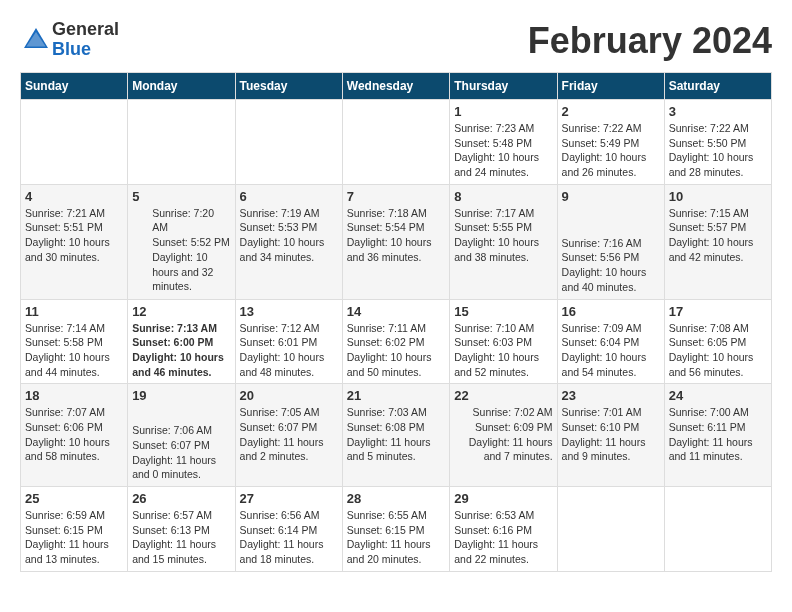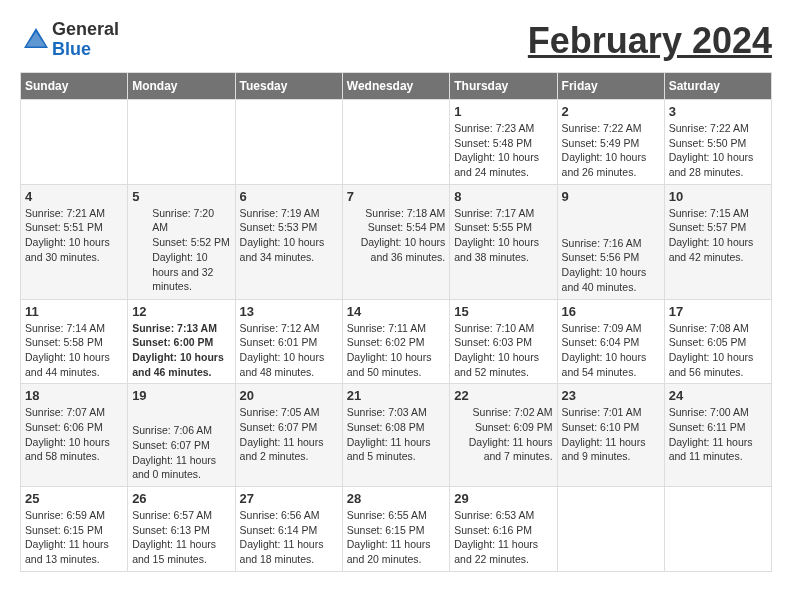--- a/index.html
+++ b/index.html
@@ -31,33 +31,32 @@
       width: 32px;
       height: 32px;
     }
     .title-section {
       text-align: right;
     }
     .month-year {
       font-size: 36px;
       font-weight: bold;
       color: #333;
-      text-decoration: underline;
     }
     .location {
       font-size: 16px;
       color: #555;
     }
     .calendar {
       width: 100%;
       border-collapse: collapse;
       font-size: 11px;
     }
     .calendar th {
-      background-color: #737373;
+      background-color: #0c4a6e;
       color: #fff;
       padding: 6px 4px;
       text-align: left;
       font-size: 12px;
       font-weight: bold;
       border: 1px solid #ddd;
     }
     .calendar td {
       border: 1px solid #ddd;
       vertical-align: top;
@@ -156,21 +155,21 @@
 Daylight: 10 hours and 32 minutes.</div>
         </td>
         <td>
           <div class="day-number">6</div>
           <div class="day-info" style="white-space: pre-line;">Sunrise: 7:19 AM
 Sunset: 5:53 PM
 Daylight: 10 hours and 34 minutes.</div>
         </td>
         <td>
           <div class="day-number">7</div>
-          <div class="day-info" style="white-space: pre-line; text-align: right;">Sunrise: 7:18 AM
+          <div class="day-info" style="white-space: pre-line;">Sunrise: 7:18 AM
 Sunset: 5:54 PM
 Daylight: 10 hours and 36 minutes.</div>
         </td>
         <td>
           <div class="day-number">8</div>
           <div class="day-info" style="white-space: pre-line;">Sunrise: 7:17 AM
 Sunset: 5:55 PM
 Daylight: 10 hours and 38 minutes.</div>
         </td>
         <td>

